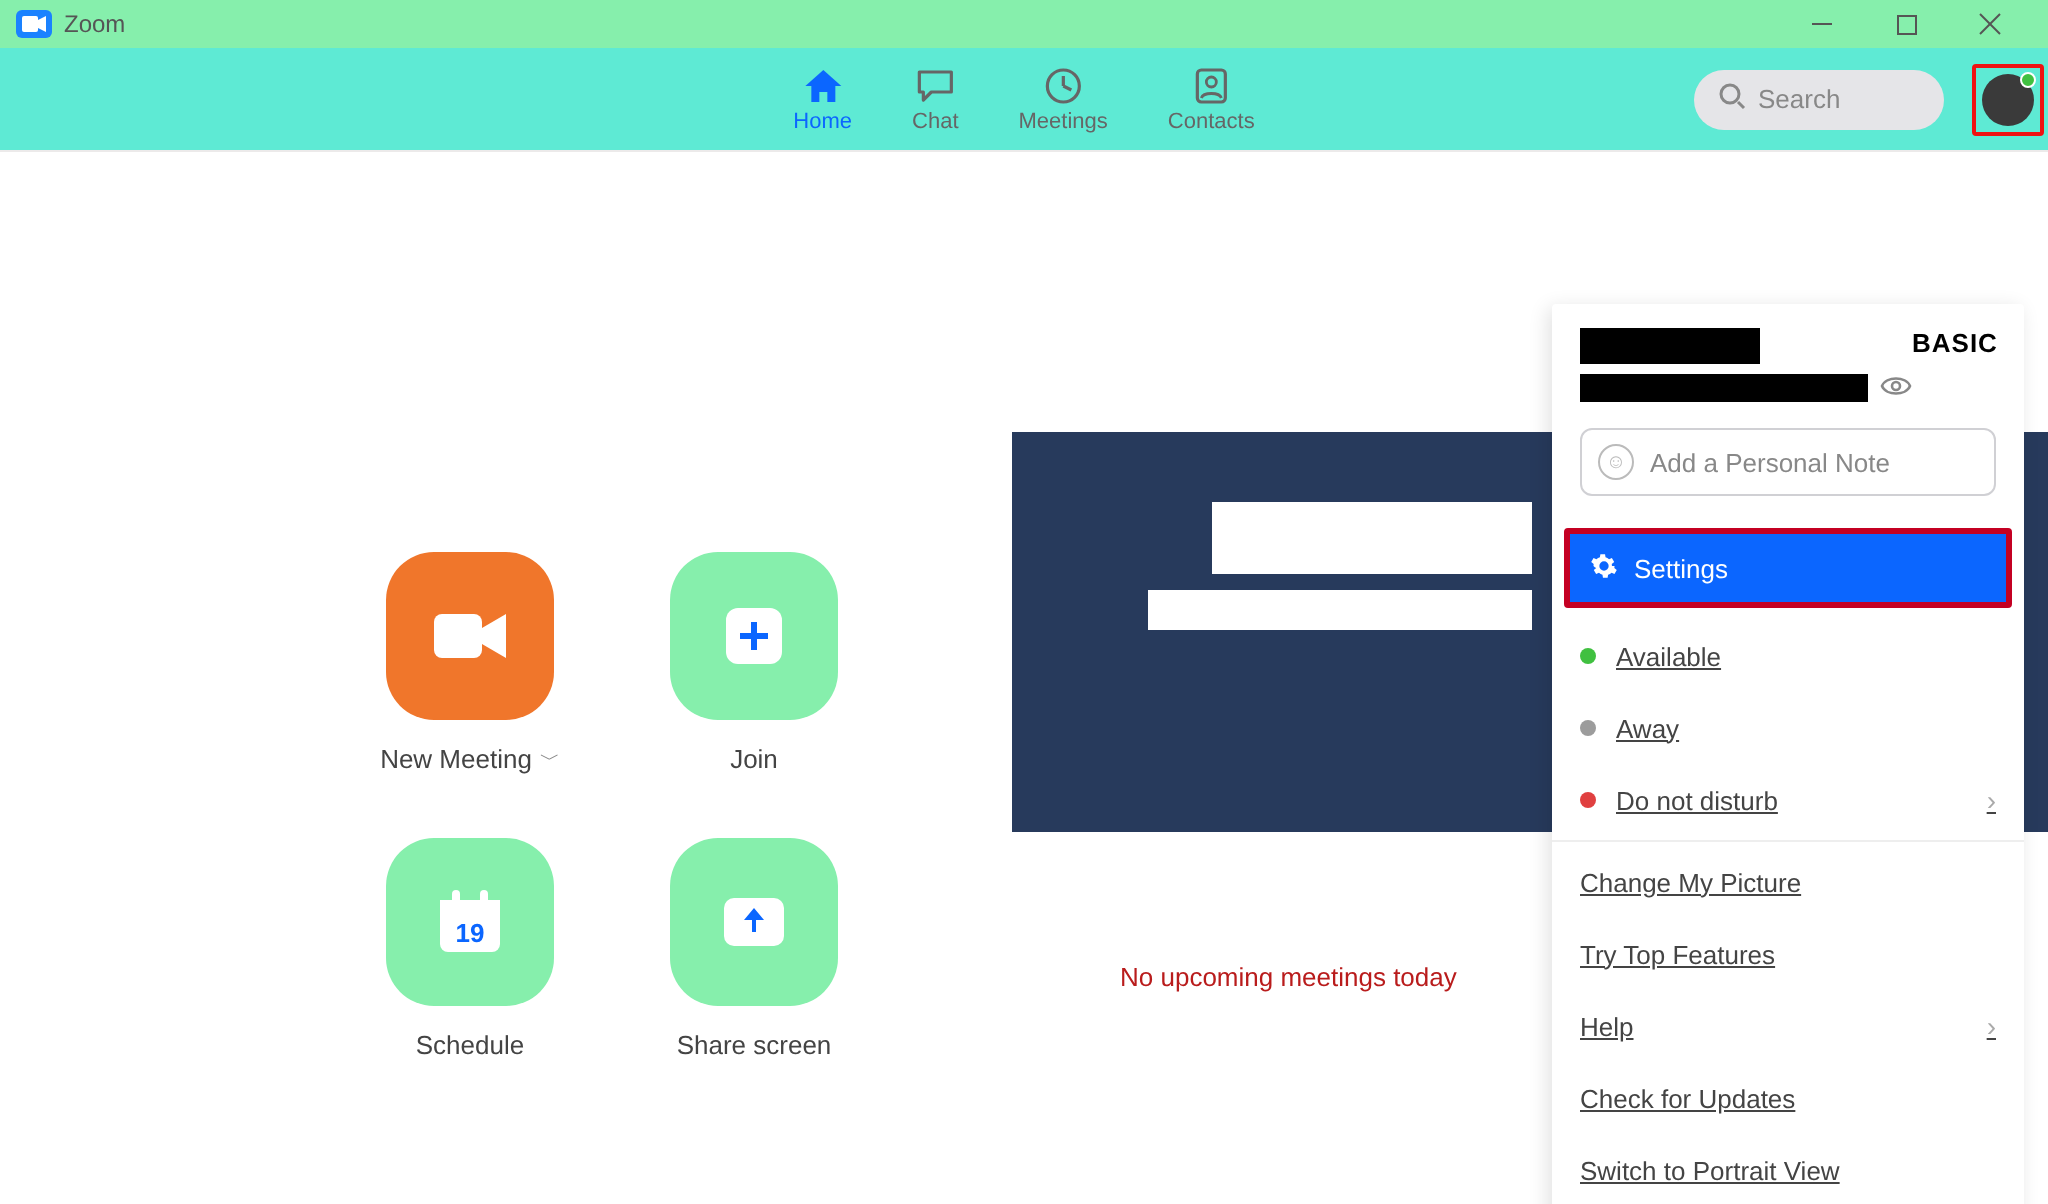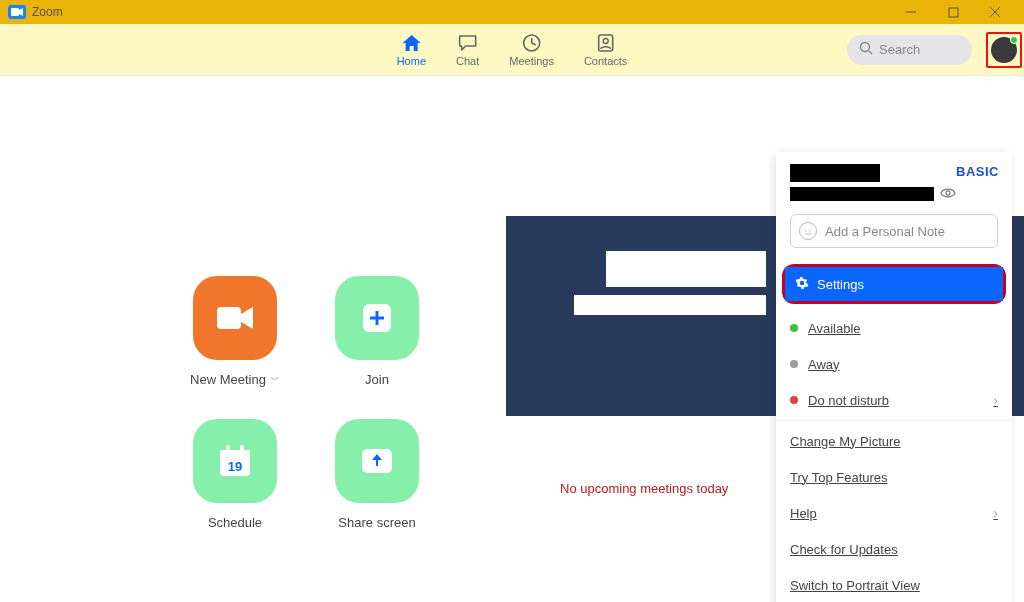--- a/index.html
+++ b/index.html
@@ -1,27 +1,27 @@
 <!DOCTYPE html>
 <html><head>
 <meta charset="utf-8">
 <style>
   * { box-sizing: border-box; margin: 0; padding: 0; font-family: -apple-system, BlinkMacSystemFont, "Segoe UI", Arial, sans-serif; }
   body { width: 1024px; height: 602px; overflow: hidden; background: #fff; position: relative; }
 
   
-  .titlebar { height: 24px; display: flex; align-items: center; padding: 0 8px; background: #eab308; }
+  .titlebar { height: 24px; display: flex; align-items: center; padding: 0 8px; background: #86efac; }
   .app-icon { width: 18px; height: 14px; background: #1a82ff; border-radius: 3px; display: flex; align-items: center; justify-content: center; margin-right: 6px; }
   .app-icon svg { display:block; }
   .titlebar .title { font-size: 12px; color: #555; }
   .win-controls { margin-left: auto; display: flex; gap: 0; }
   .win-btn { width: 42px; height: 24px; display: flex; align-items: center; justify-content: center; color: #555; font-size: 14px; }
 
   
-  .navbar { height: 52px; background: #fef9c3; display: flex; align-items: center; position: relative; border-bottom:1px solid #eceaea;}
+  .navbar { height: 52px; background: #5eead4; display: flex; align-items: center; position: relative; border-bottom:1px solid #eceaea;}
   .nav-tabs { position: absolute; left: 50%; transform: translateX(-50%); display: flex; gap: 30px; }
   .nav-tab { display: flex; flex-direction: column; align-items: center; font-size: 11px; color: #666; gap: 2px; }
   .nav-tab.active { color: #0b66ff; }
   .nav-tab .icon { width: 20px; height: 20px; display:flex; align-items:center; justify-content:center; }
   .nav-tab .icon svg { display:block; }
   .nav-right { margin-left: auto; display:flex; align-items:center; gap:14px; padding-right:2px; }
   .search-pill { width: 125px; height: 30px; background: #e5e5e8; border-radius: 15px; display:flex; align-items:center; padding:0 12px; color:#888; font-size:13px; gap:6px;}
   .avatar-wrap { width:36px; height:36px; border:2px solid #e11; display:flex; align-items:center; justify-content:center; border-radius:2px; position:relative;}
   .avatar { width:26px; height:26px; border-radius:50%; background:#3a3a3a; position:relative; }
   .avatar-dot { position:absolute; top:-1px; right:-1px; width:8px; height:8px; border-radius:50%; background:#40c040; border:1px solid #fff;}
@@ -43,25 +43,25 @@
 
   
   .panel { position:absolute; top:76px; right:12px; width:236px; background:#fff; box-shadow: -2px 2px 10px rgba(0,0,0,0.12); border-radius:2px; padding:8px 0 12px 0; z-index:50;}
   .panel-top { padding:4px 14px 10px 14px; }
   .name-row { display:flex; align-items:flex-start; justify-content:space-between; }
   .name-blocks { display:flex; flex-direction:column; gap:4px;}
   .blk1 { width:90px; height:18px; background:#000;}
   .blk2r { display:flex; align-items:center; gap:6px;}
   .blk2 { width:144px; height:14px; background:#000;}
   .eye { color:#888; font-size:14px; }
-  .basic { color:#1d4ed8; font-weight:700; font-size:13px; letter-spacing:0.5px;}
+  .basic { color:#000000; font-weight:700; font-size:13px; letter-spacing:0.5px;}
   .note-row { margin-top:12px; display:flex; align-items:center; border:1px solid #d0d0d4; border-radius:6px; height:34px; padding:0 8px; gap:8px; color:#888; font-size:13px;}
   .note-row .smile { width:18px; height:18px; border:1px solid #bbb; border-radius:50%; display:flex; align-items:center; justify-content:center; font-size:10px; color:#bbb;}
 
-  .settings-wrap { margin:6px 6px 6px 6px; border:3px solid #c40023; border-radius:12px;}
+  .settings-wrap { margin:6px 6px 6px 6px; border:3px solid #c40023; border-radius:2px;}
   .settings-item { background:#0b66ff; color:#fff; height:34px; display:flex; align-items:center; padding:0 10px; gap:8px; font-size:13px;}
   .gear { width:14px; height:14px;}
 
   .item { height:36px; display:flex; align-items:center; padding:0 14px; font-size:13px; color:#444; gap:10px;text-decoration:underline;}
   .dot { width:8px; height:8px; border-radius:50%; }
   .dot.green { background:#40c040;}
   .dot.gray { background:#9c9c9c;}
   .dot.red { background:#e04040;}
   .item .spacer { margin-left:auto; color:#aaa; font-size:14px;}
   .divider { height:1px; background:#eee; margin:2px 0;}

